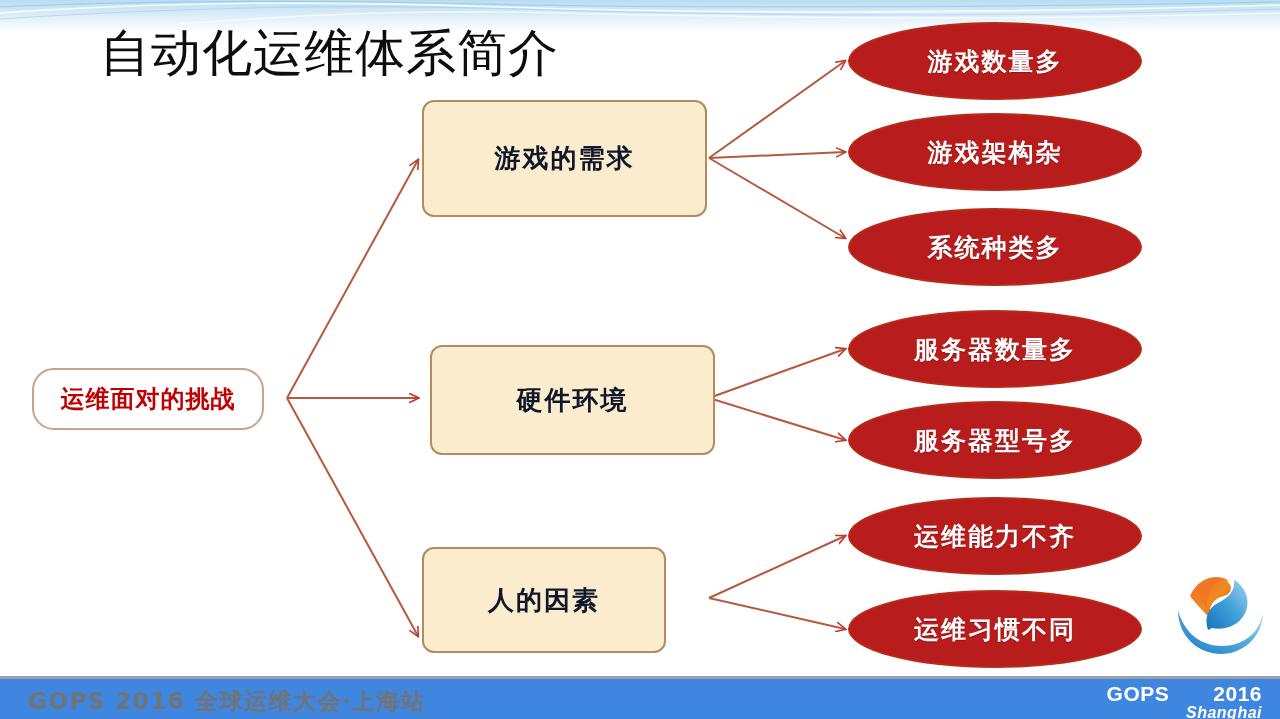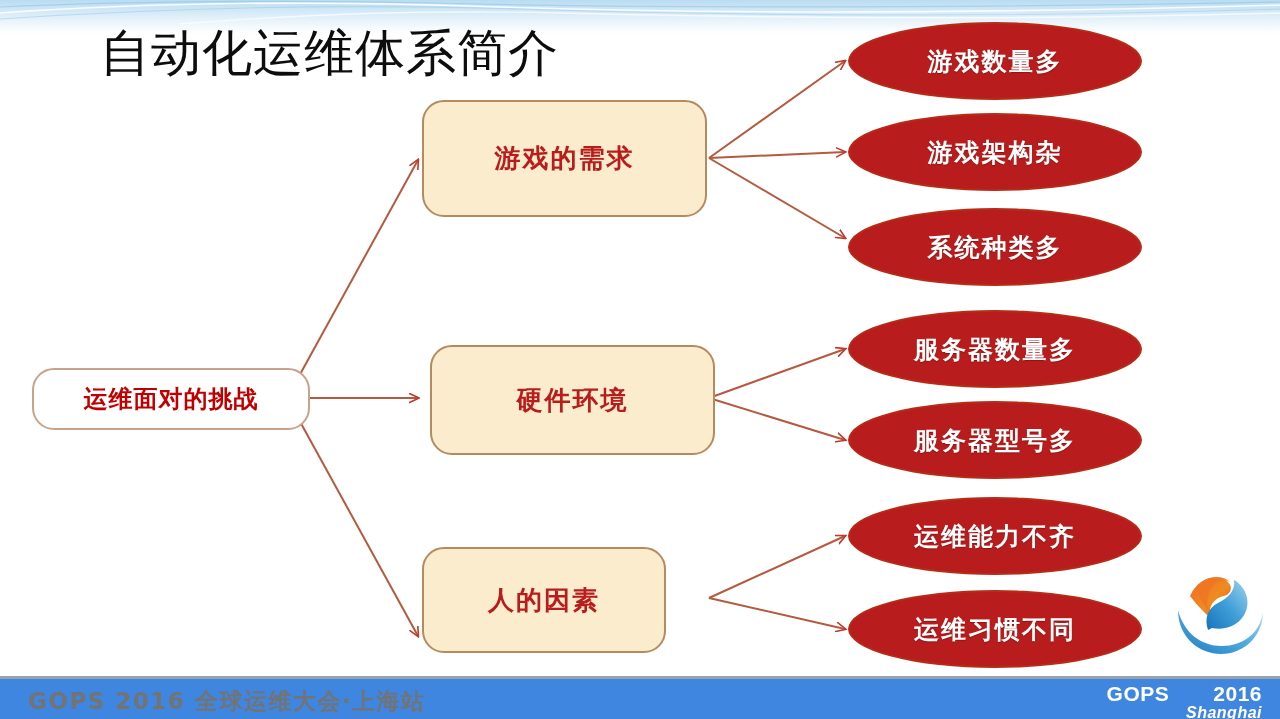--- a/index.html
+++ b/index.html
@@ -67,23 +67,23 @@
     letter-spacing: 1px;
     font-family: "DejaVu Sans", "Liberation Sans", sans-serif;
   }
 
   
   .mid-node {
     position: absolute;
     box-sizing: border-box;
     background: #faeccd;
     border: 2px solid #b58a5e;
-    border-radius: 22px;
+    border-radius: 12px;
     display: flex; align-items: center; justify-content: center;
-    color: #b91c1c;
+    color: #0f172a;
     font-weight: 700;
     font-size: 26px;
     letter-spacing: 2px;
     font-family: "DejaVu Sans", "Liberation Sans", sans-serif;
   }
 
   
   .leaf-node {
     position: absolute;
     box-sizing: border-box;
@@ -173,21 +173,21 @@
       <path d="M709,158 L845,238"></path>
 
       <path d="M709,398 L845,349"></path>
       <path d="M709,398 L845,440"></path>
 
       <path d="M709,598 L845,536"></path>
       <path d="M709,598 L845,629"></path>
     </g>
   </svg>
 
-  <div class="root-node" style="left:32px; top:368px; width:278px; height:62px;align-items:center;">
+  <div class="root-node" style="left:32px; top:368px; width:232px; height:62px;align-items:center;">
     <span>运维面对的挑战</span>
   </div>
 
   <div class="mid-node" style="left:422px; top:100px; width:285px; height:117px;">
     <span>游戏的需求</span>
   </div>
 
   <div class="mid-node" style="left:430px; top:345px; width:285px; height:110px;">
     <span>硬件环境</span>
   </div>

